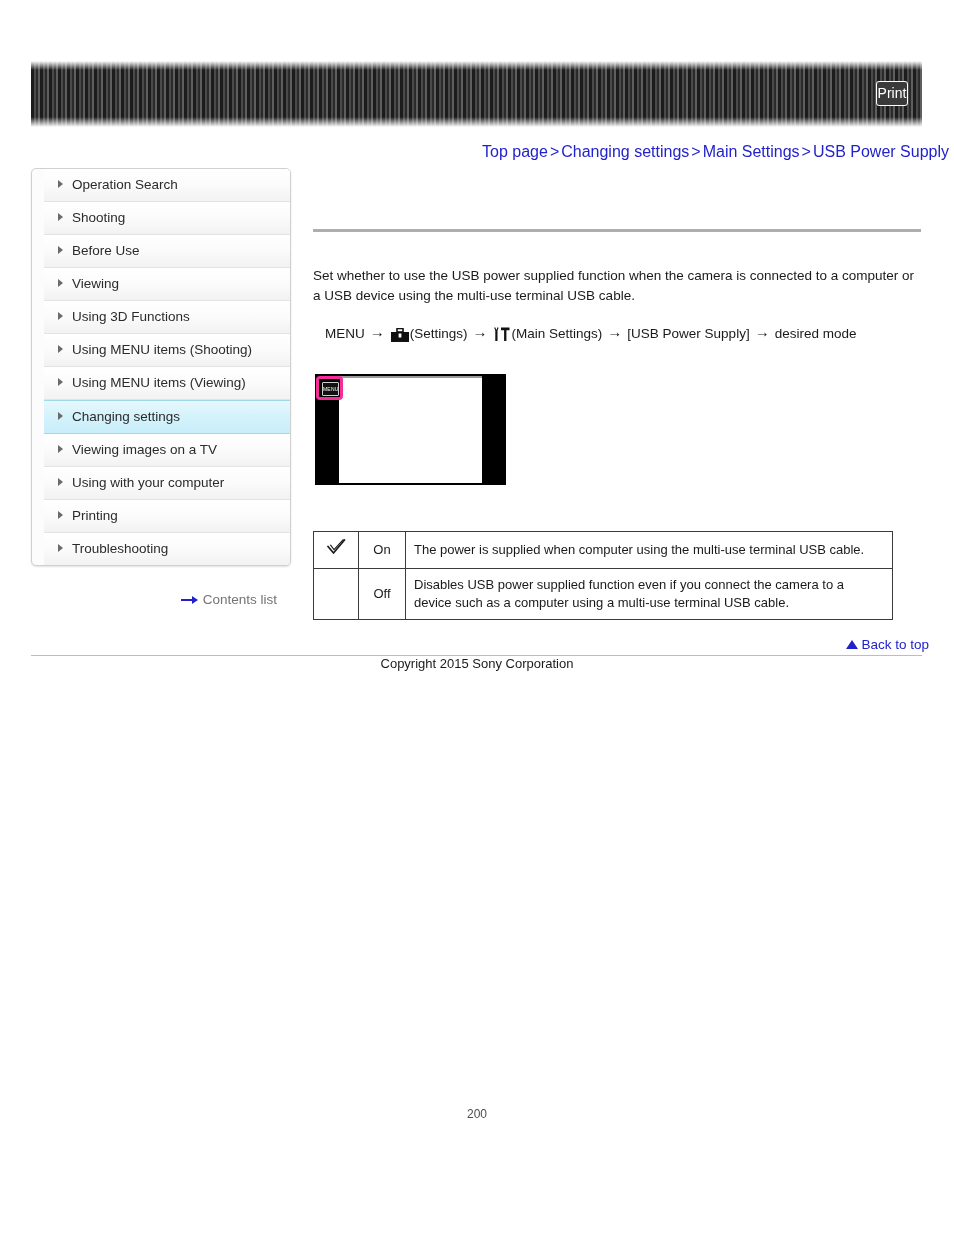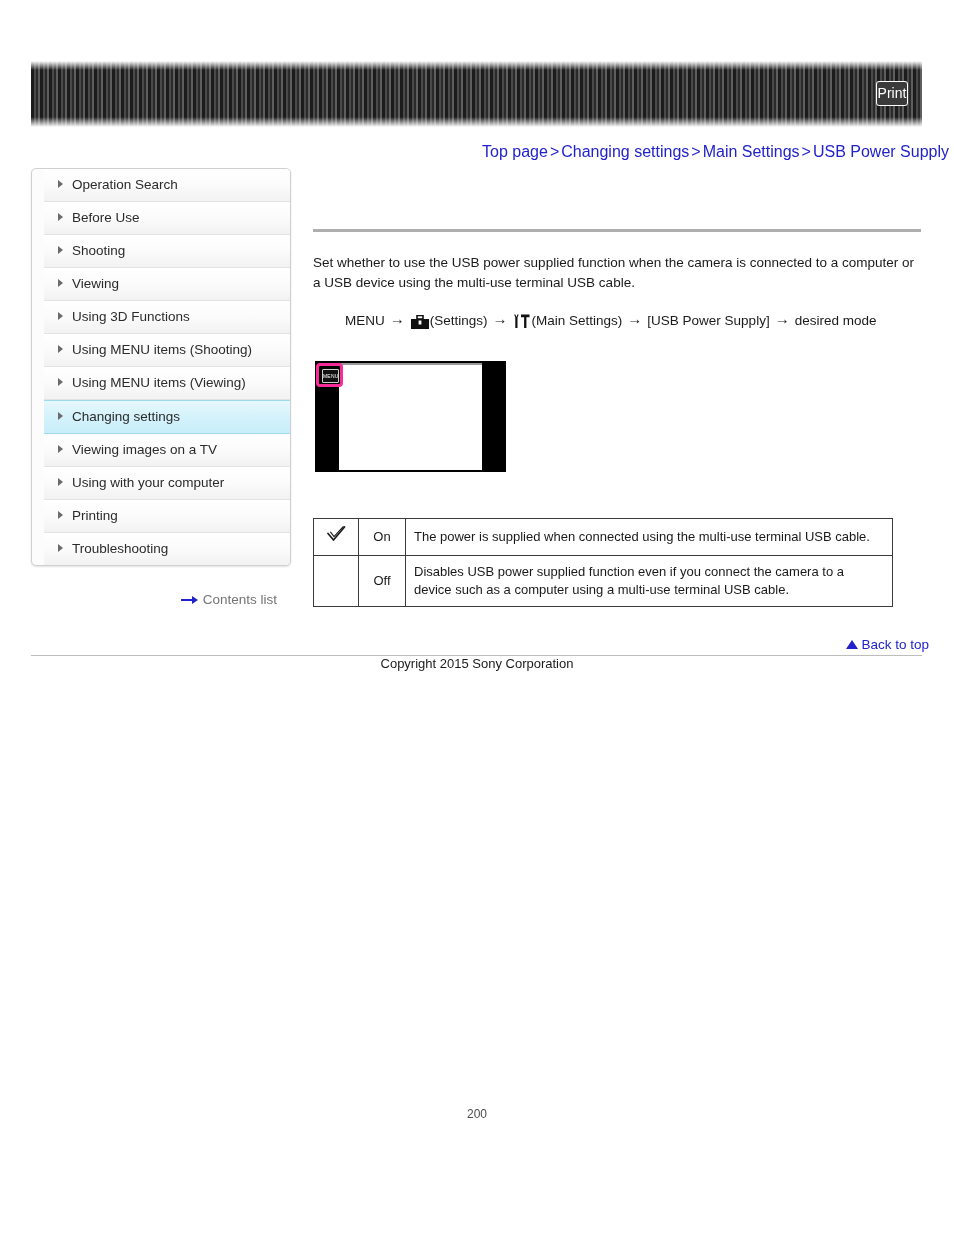--- a/index.html
+++ b/index.html
@@ -137,28 +137,28 @@
     left: 313px;
     top: 168px;
     width: 608px;
   }
   .rule-top {
     height: 3px;
     background: #aeaeae;
     margin-top: 61px;
   }
   .body-text {
-    margin-top: 21px;
+    margin-top: 34px;
     font-size: 13.5px;
     line-height: 20px;
     color: #1a1a1a;
   }
   .menu-path {
     margin-top: 14px;
-    margin-left: 32px;
+    margin-left: 12px;
     font-size: 13.5px;
     line-height: 24px;
     color: #1a1a1a;
   }
   .menu-path .arr {
     display: inline-block;
     padding: 0 5px;
     font-size: 15px;
     vertical-align: 1px;
   }
@@ -292,24 +292,24 @@
 
 <div class="breadcrumb">
   <a>Top page</a><span class="sep">&gt;</span><a>Changing settings</a><span class="sep">&gt;</span><a>Main Settings</a><span class="sep">&gt;</span><a>USB Power Supply</a>
 </div>
 
 <div class="sidebar">
   <div class="nav-item">
     <span class="nav-arrow"></span><span>Operation Search</span>
   </div>
   <div class="nav-item">
+    <span class="nav-arrow"></span><span>Shooting</span>
+  </div>
+  <div class="nav-item">
     <span class="nav-arrow"></span><span>Before Use</span>
-  </div>
-  <div class="nav-item">
-    <span class="nav-arrow"></span><span>Shooting</span>
   </div>
   <div class="nav-item">
     <span class="nav-arrow"></span><span>Viewing</span>
   </div>
   <div class="nav-item">
     <span class="nav-arrow"></span><span>Using 3D Functions</span>
   </div>
   <div class="nav-item">
     <span class="nav-arrow"></span><span>Using MENU items (Shooting)</span>
   </div>
@@ -374,21 +374,21 @@
       <tr>
         <td class="col-check">
           <span>
             <svg width="19" height="17" viewBox="0 0 19 17">
               <path d="M1 7.5 L6.5 14 L17.5 1" fill="none" stroke="#1a1a1a" stroke-width="1.7" stroke-linecap="round" stroke-linejoin="round"></path>
               <path d="M3.6 6.2 L7.0 10.6 L16.2 0.6" fill="none" stroke="#1a1a1a" stroke-width="1.1" stroke-linecap="round"></path>
             </svg>
           </span>
         </td>
         <td class="col-mode">On</td>
-        <td class="col-desc">The power is supplied when connected using the multi-use terminal USB cable.</td>
+        <td class="col-desc">The power is supplied when computer using the multi-use terminal USB cable.</td>
       </tr>
       <tr>
         <td class="col-check"></td>
         <td class="col-mode">Off</td>
         <td class="col-desc">Disables USB power supplied function even if you connect the camera to a device such as a computer using a multi-use terminal USB cable.</td>
       </tr>
     </tbody>
   </table>
 
 </div>

